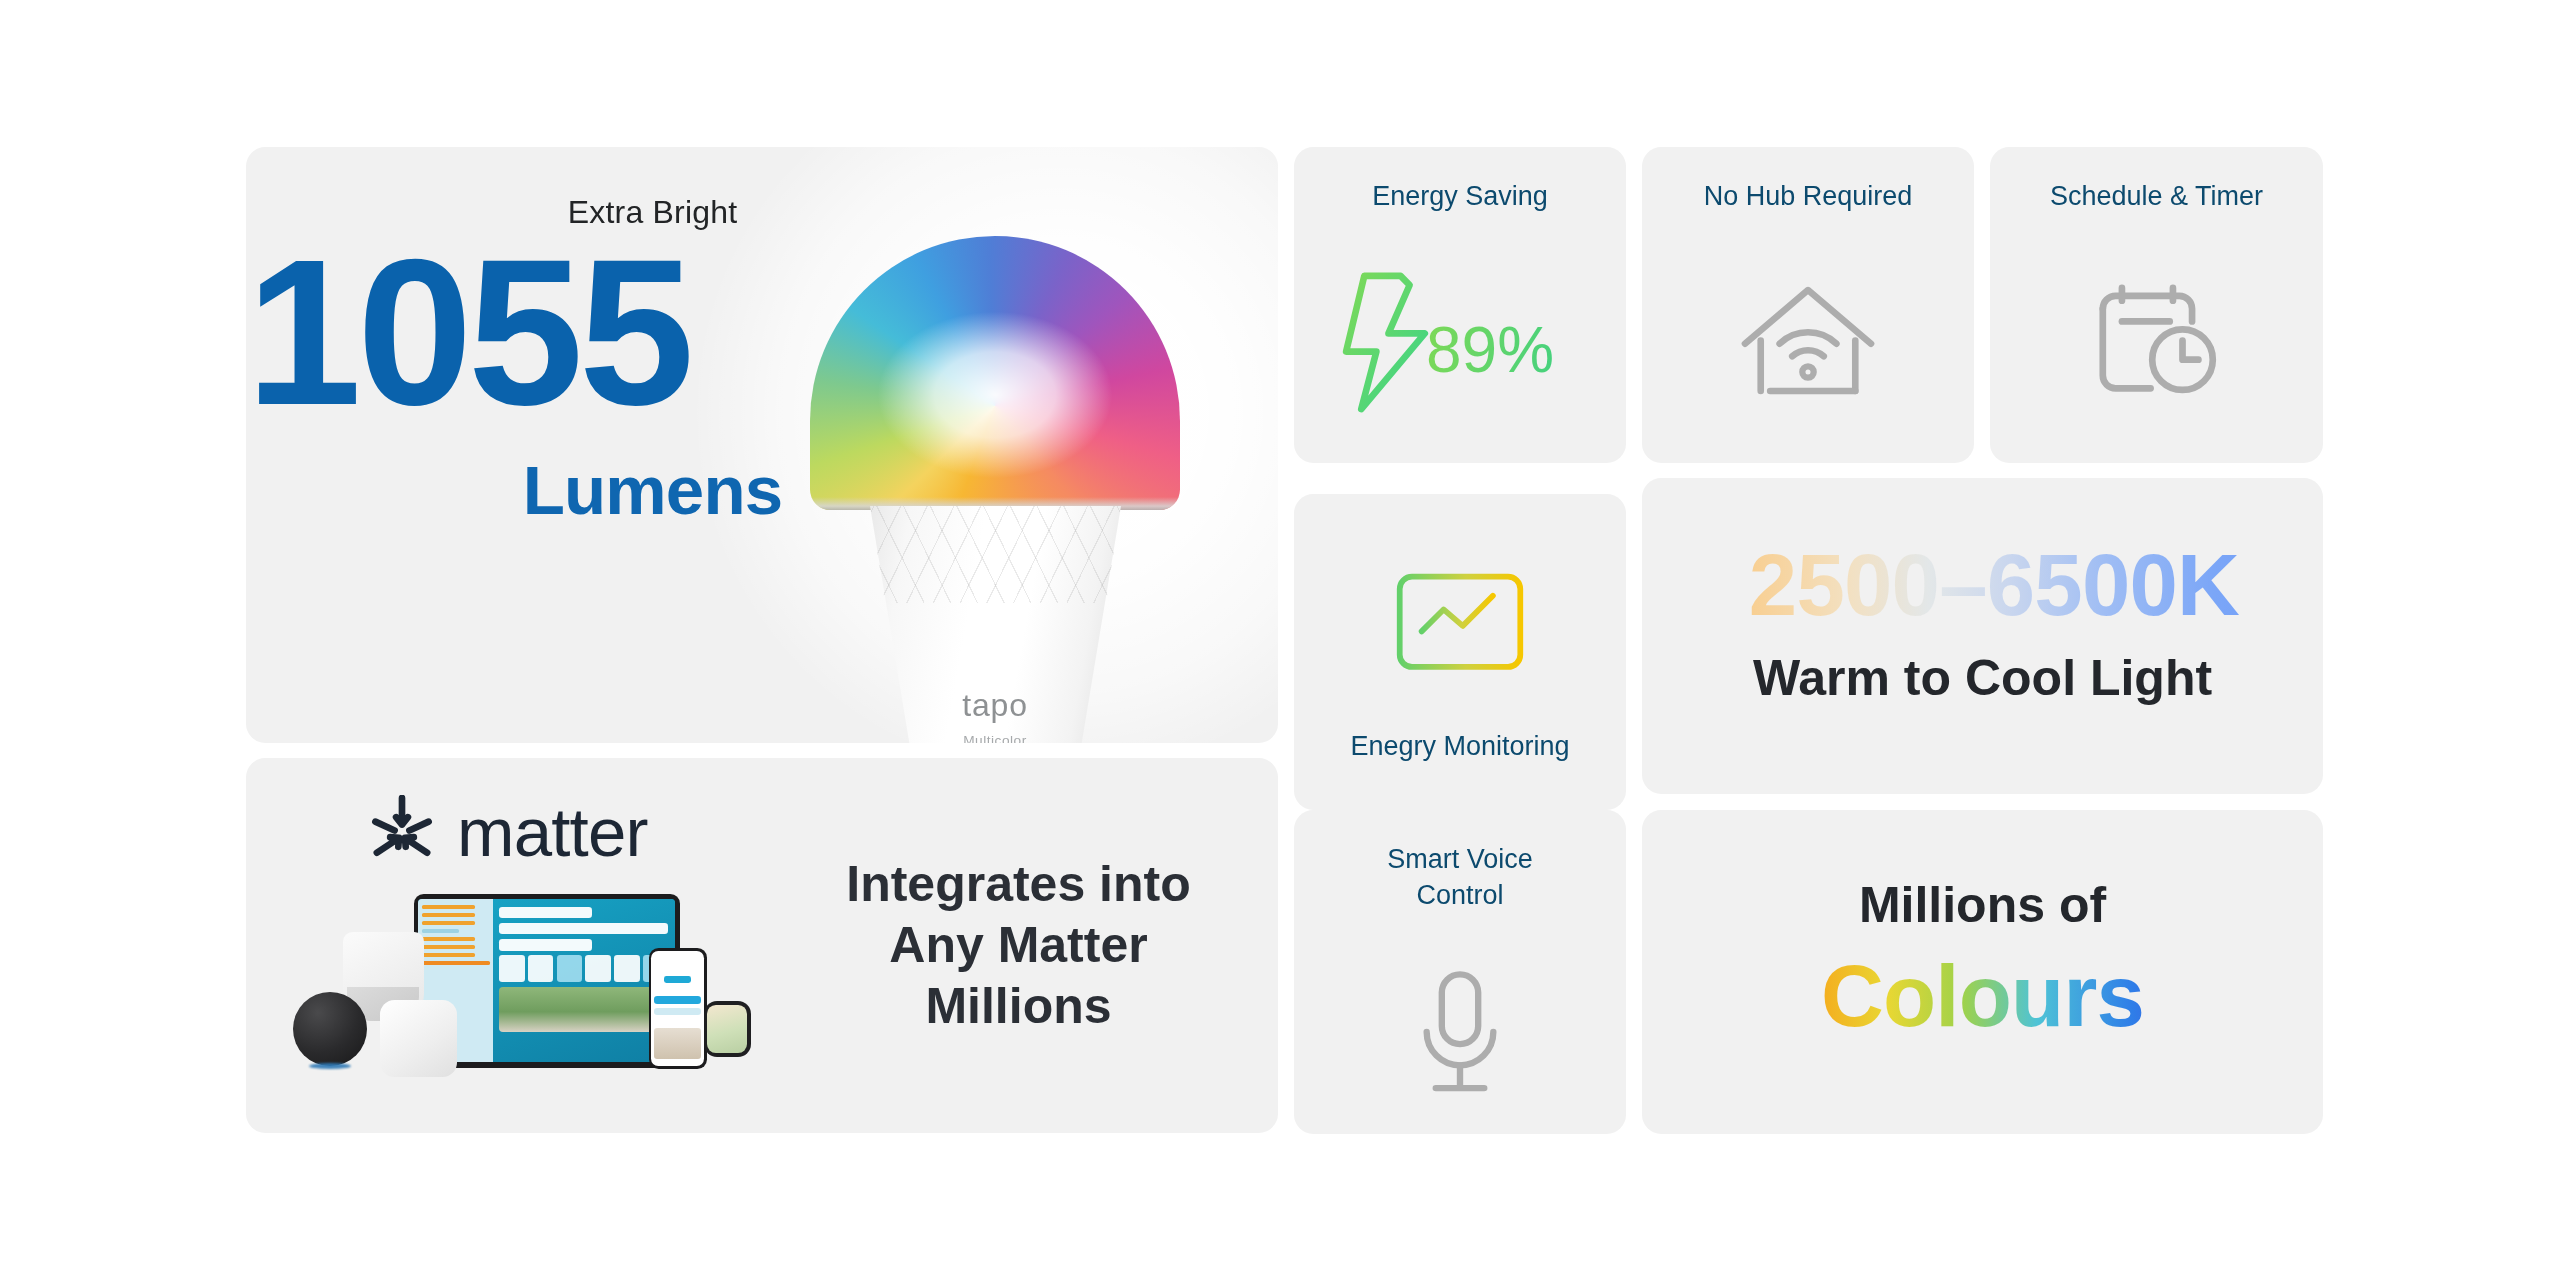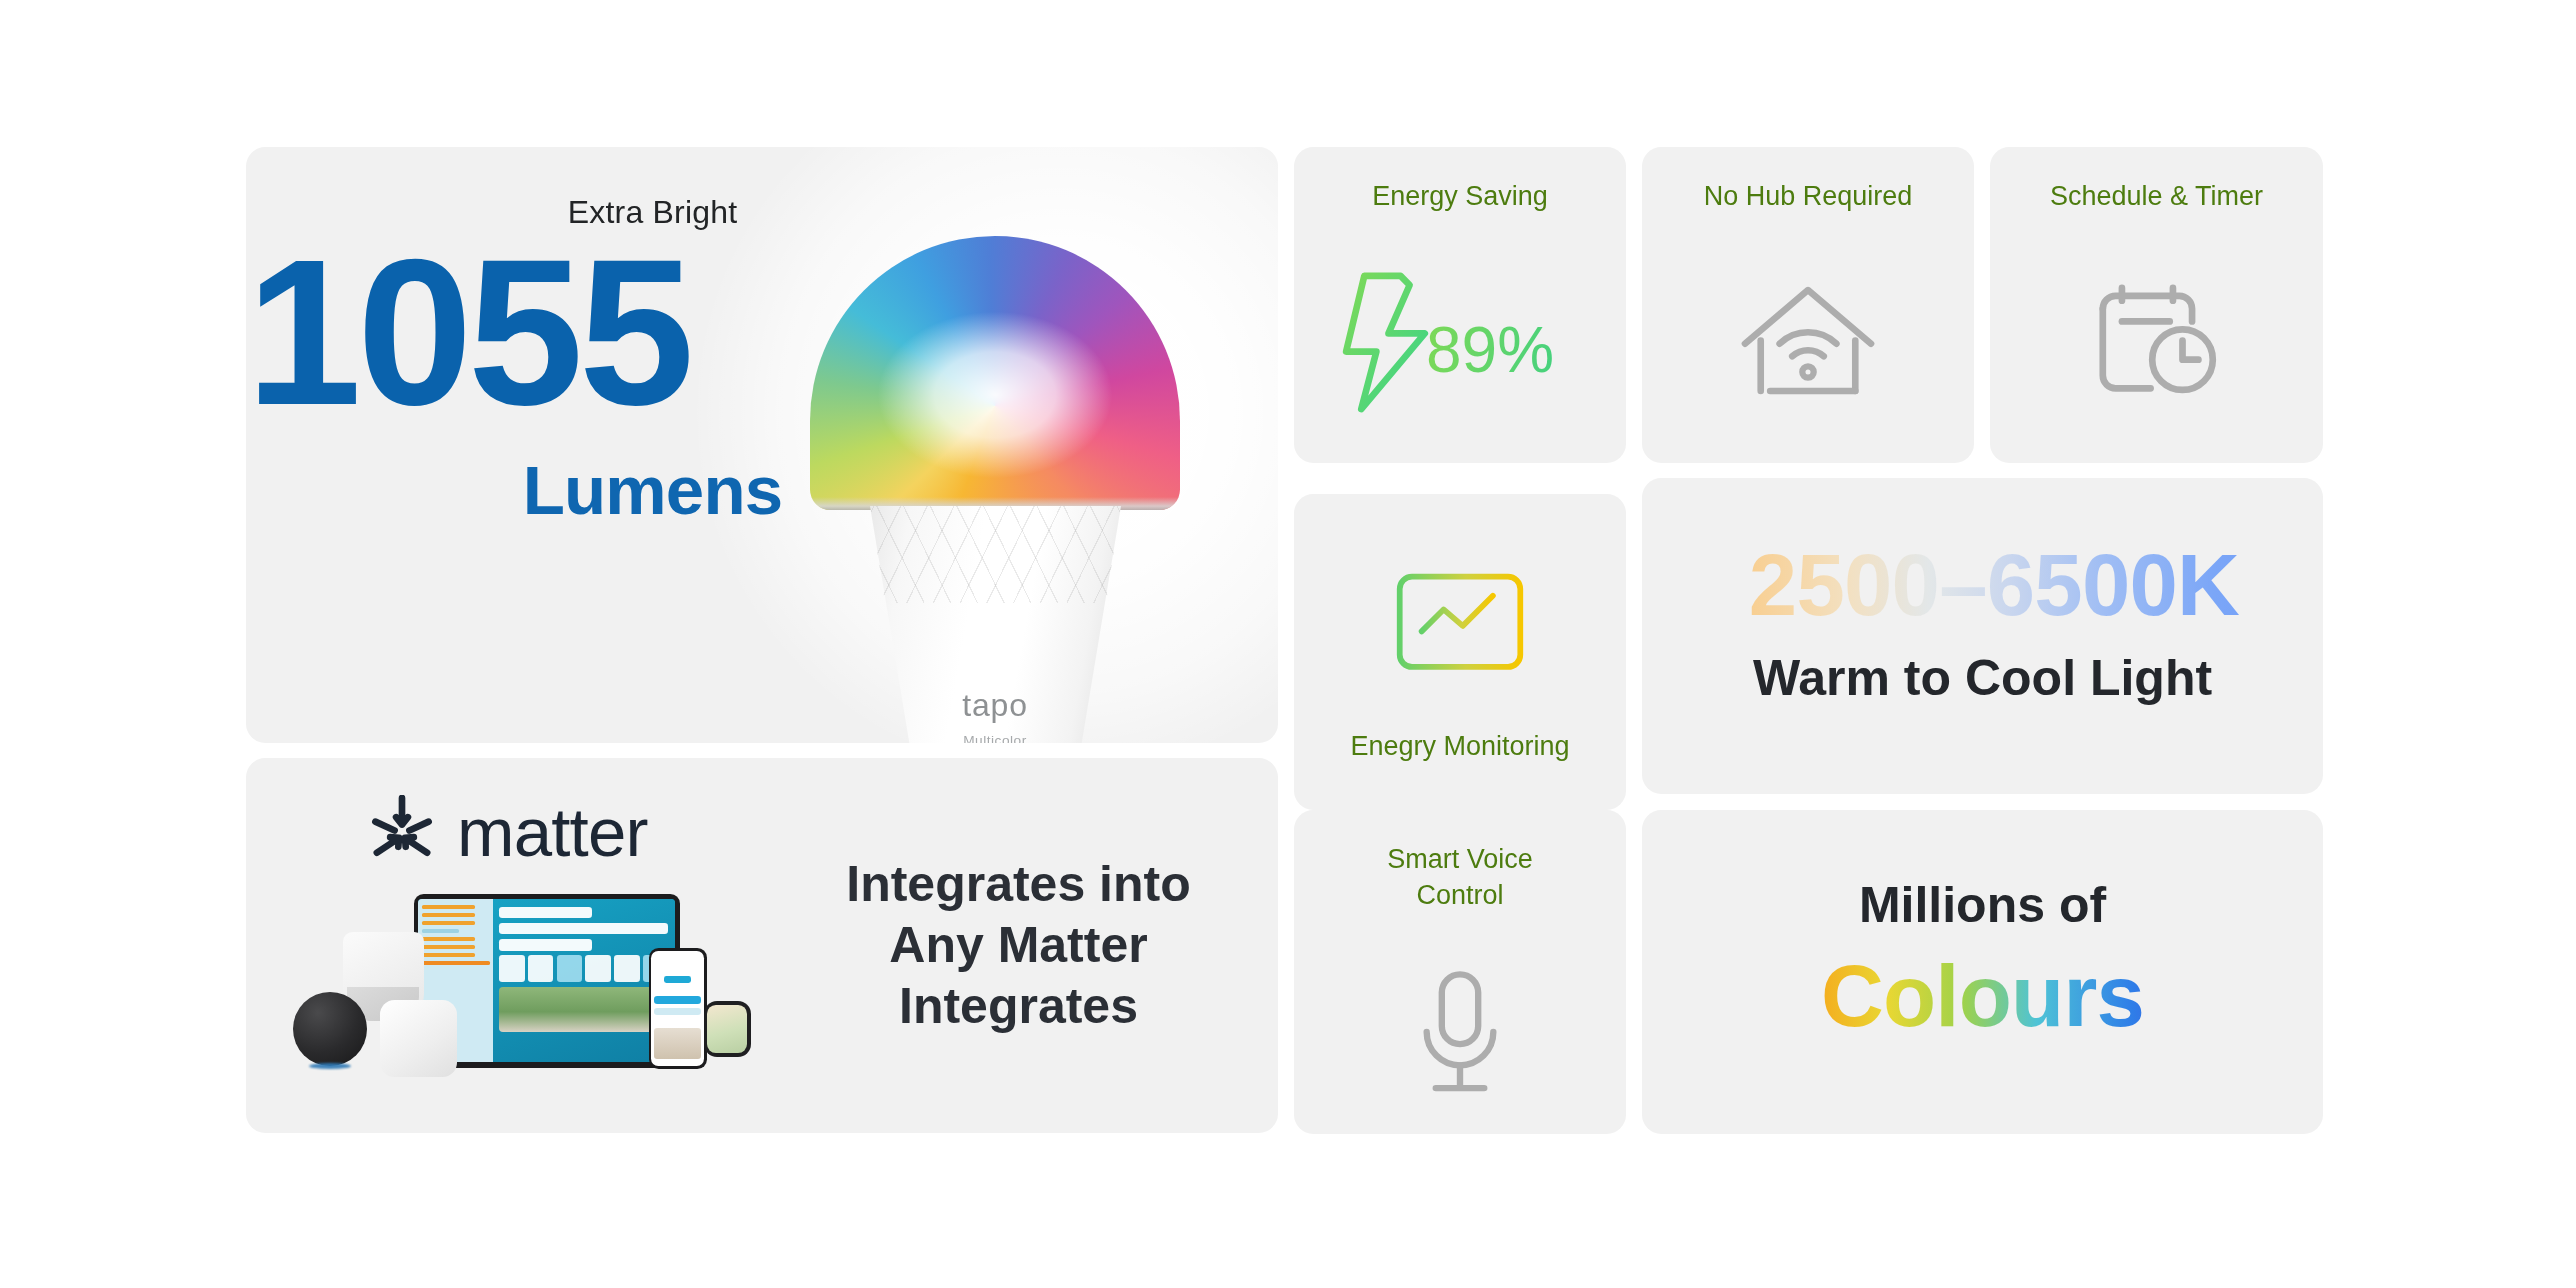--- a/index.html
+++ b/index.html
@@ -108,21 +108,21 @@
   #energySaving   { left: 1294px; top: 147px;  width: 332px; height: 316px; }
   #energyMonitor  { left: 1294px; top: 494px;  width: 332px; height: 316px; }
   #voiceControl   { left: 1294px; top: 810px; width: 332px; height: 324px; }
   #noHub          { left: 1642px; top: 147px;  width: 332px; height: 316px; }
   #schedule       { left: 1990px; top: 147px;  width: 333px; height: 316px; }
   #colorTemp      { left: 1642px; top: 478px;  width: 681px; height: 316px; }
   #colours        { left: 1642px; top: 810px; width: 681px; height: 324px; }
 
   .feat-title {
     position:absolute; left: 0; top: 32px; width: 100%;
-    text-align:center; font-size: 27px; color: #4d7c0f; line-height: 1.32; padding: 0 0;
+    text-align:center; font-size: 27px; color: #0c4a6e; line-height: 1.32; padding: 0 0;
   }
   .feat-title.below {
     top: auto; bottom: 45px;
   }
   .feat-icon {
     position:absolute; left:50%; transform: translateX(-50%);
     display:flex; align-items:center; justify-content:center;
   }
 
   
@@ -313,21 +313,21 @@
         <div class="dev dev-watch">
           <div class="wscreen"></div>
         </div>
       </div>
     </div>
 
     <div class="matter-right">
       <div class="matter-head">
         <div>Integrates into</div>
         <div>Any Matter</div>
-        <div>Integrates</div>
+        <div>Millions</div>
       </div>
     </div>
   </div>
 
   <div class="card" id="energySaving">
     <div class="feat-title">Energy Saving</div>
     <div class="feat-icon">
       <div class="bolt-wrap">
         <svg width="121" height="153" viewBox="0 0 80 100">
           <defs>

